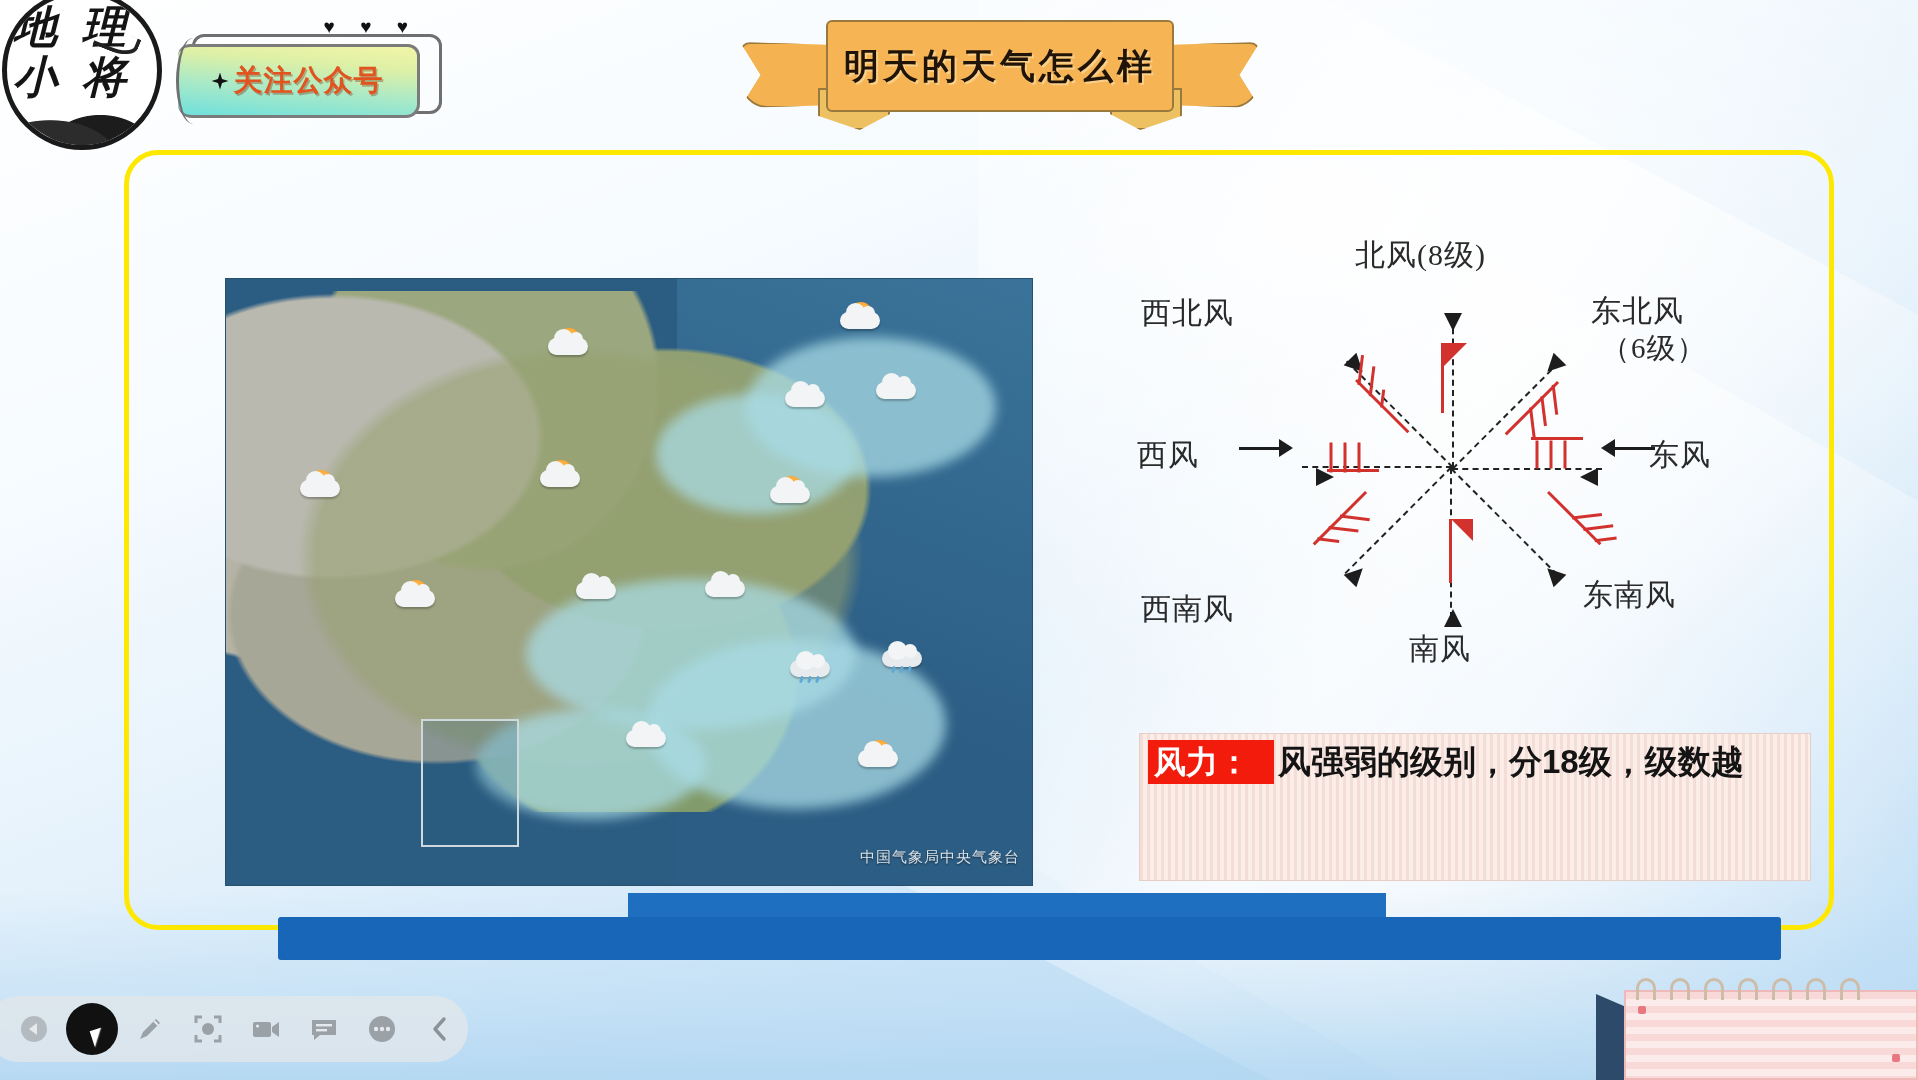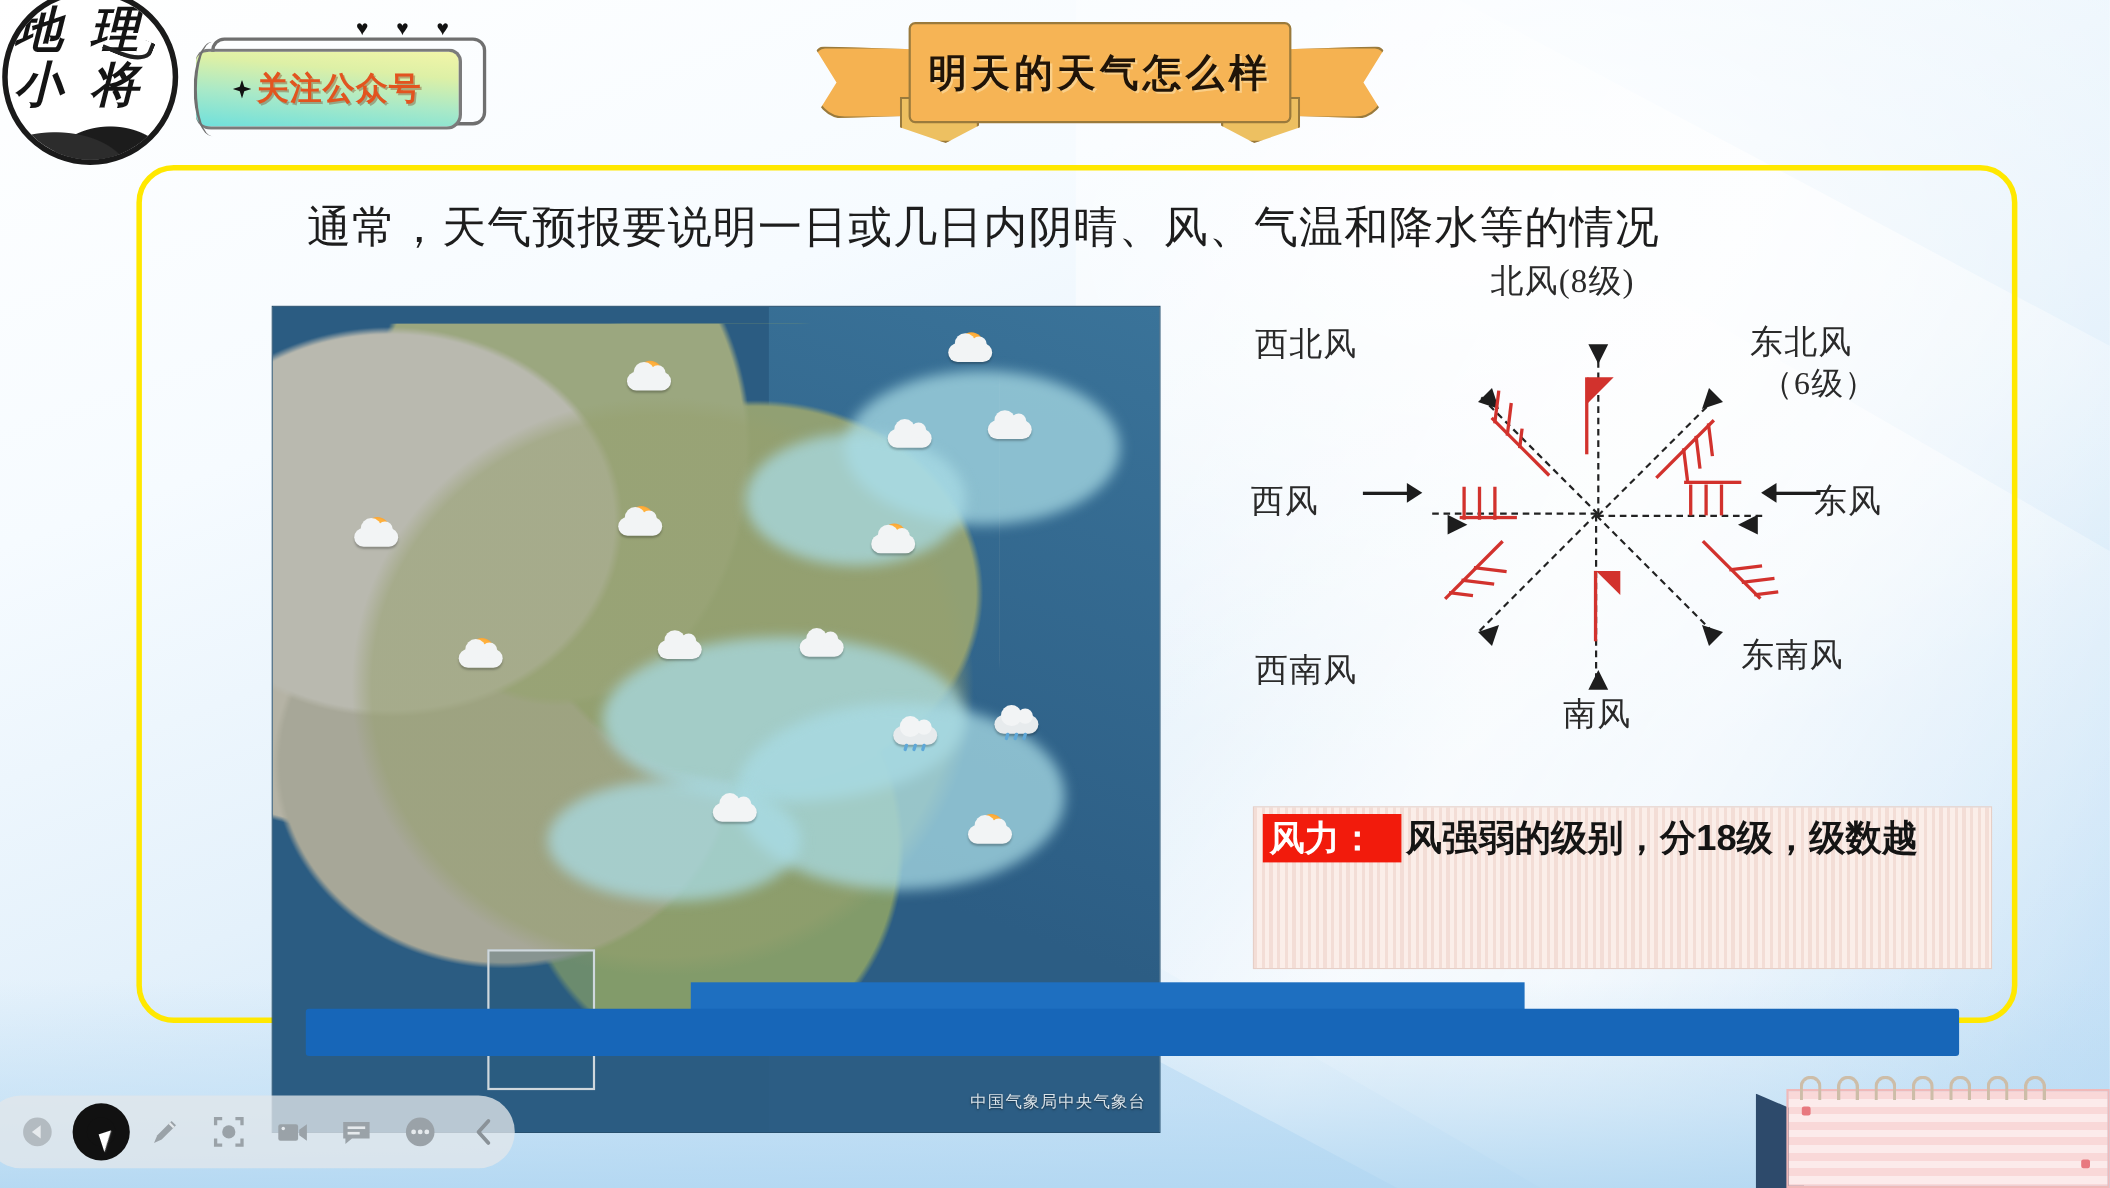--- a/index.html
+++ b/index.html
@@ -145,21 +145,21 @@
   .panel-inner { position: absolute; inset: 0; }
 
   .lead-text {
     position: absolute; left: 150px; top: 24px; width: 1480px;
     font-family: "Liberation Sans", "DejaVu Sans", sans-serif;
     font-size: 40px; color: #1d1d1d; letter-spacing: 1px; white-space: nowrap;
   }
 
   
   .map {
-    position: absolute; left: 118px; top: 123px; width: 808px; height: 752px;
+    position: absolute; left: 96px; top: 123px; width: 808px; height: 608px;
     background:
       linear-gradient(180deg, #2d5f85 0%, #2b5c82 100%);
     overflow: hidden;
     border: 1px solid #27506f;
   }
   .map .sea-deep { position:absolute; inset:0; background:#2b5c82; }
   .map .sea-mid {
     position: absolute; right: 0; top: 0; width: 44%; height: 100%;
     background: linear-gradient(200deg, #3a7399 0%, #2c5d84 70%);
   }
@@ -365,21 +365,20 @@
   <div class="fold-l"></div>
   <div class="fold-r"></div>
   <div class="band">
     <span class="band-text">明天的天气怎么样</span>
   </div>
 </div>
 
 <div class="panel">
   <div class="panel-inner">
 
-    <div class="lead-text">通常，天气预报要说明一日或几日内阴晴、风、气温和降水等的情况</div>
 
     <div class="map">
       <div class="sea-deep"></div>
       <div class="sea-mid"></div>
       <div class="landmass"></div>
       <div class="land2"></div>
 
       <div class="rain-area" style="left:520px; top:58px; width:250px; height:140px;"></div>
       <div class="rain-area" style="left:430px; top:115px; width:200px; height:120px;"></div>
       <div class="rain-area" style="left:300px; top:300px; width:330px; height:150px;"></div>
@@ -522,21 +521,21 @@
         <i style="top:66px; width:22px; transform: rotate(38deg);"></i>
       </div>
 
       <div class="wr-label" style="left:196px; top:2px;">北风(8级)</div>
       <div class="wr-label" style="left:-18px; top:60px;">西北风</div>
       <div class="wr-label" style="left:432px; top:58px;text-align:right;">东北风</div>
       <div class="wr-label small" style="left:442px; top:96px;">（6级）</div>
       <div class="wr-label" style="left:-22px; top:202px;">西风</div>
       <div class="wr-label" style="left:490px; top:202px;">东风</div>
       <div class="wr-label" style="left:-18px; top:356px;">西南风</div>
-      <div class="wr-label" style="left:250px; top:396px;margin-left:12px;">南风</div>
+      <div class="wr-label" style="left:250px; top:396px;">南风</div>
       <div class="wr-label" style="left:424px; top:342px;">东南风</div>
 
       <div style="position:absolute; left:80px; top:214px; width:44px; height:3px; background:#1d1d1d;"></div>
       <div style="position:absolute; left:120px; top:206px; width:0; height:0; border-left:14px solid #1d1d1d; border-top:9px solid transparent; border-bottom:9px solid transparent;"></div>
       <div style="position:absolute; left:452px; top:214px; width:44px; height:3px; background:#1d1d1d;"></div>
       <div style="position:absolute; left:442px; top:206px; width:0; height:0; border-right:14px solid #1d1d1d; border-top:9px solid transparent; border-bottom:9px solid transparent;"></div>
     </div>
 
     <div class="defbox">
       <div class="row">

